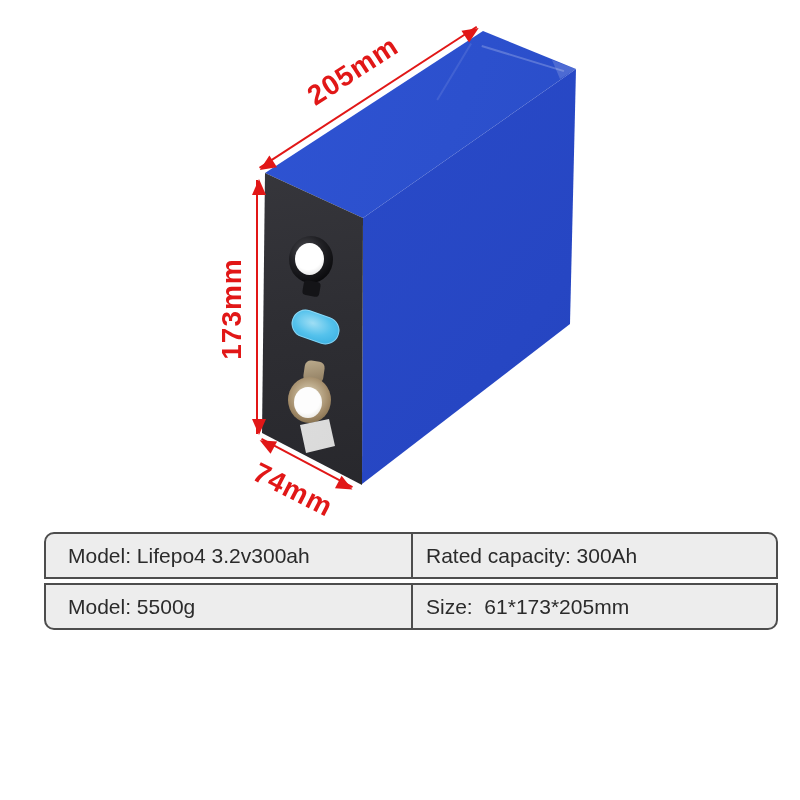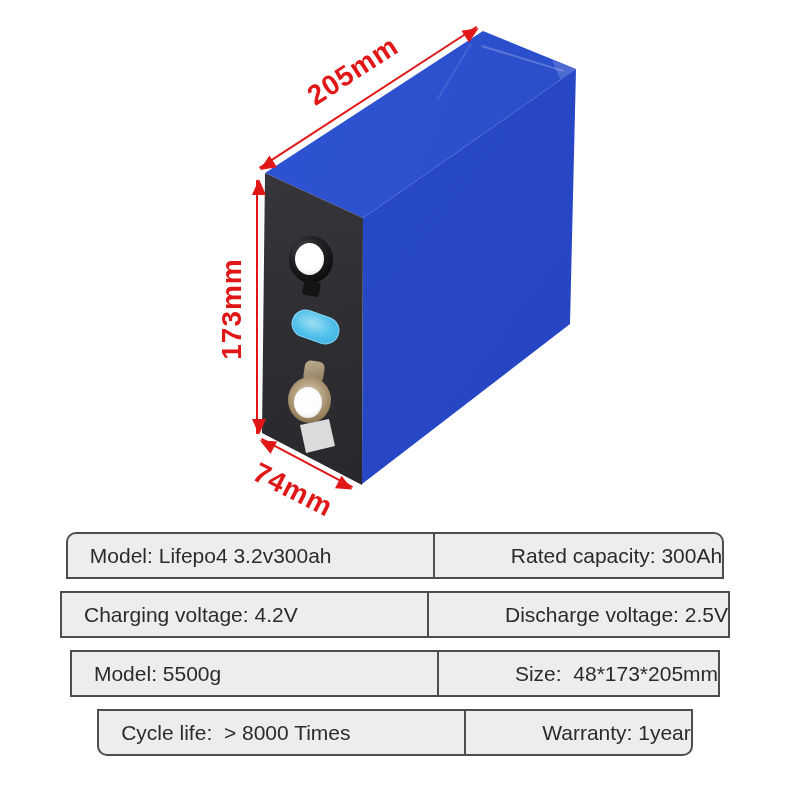--- a/index.html
+++ b/index.html
@@ -68,29 +68,29 @@
   .dim-label{position:absolute;color:var(--dimension-red,#e11717);font-size:28px;font-weight:700;
     text-align:center;height:36px;line-height:36px;letter-spacing:1px;}
   .lbl-205{left:288px;top:53px;width:130px;transform:rotate(-33deg);}
   .lbl-173{left:162px;top:291px;width:140px;transform:rotate(-90deg);}
   .lbl-74{left:228px;top:472px;width:130px;transform:rotate(27deg);}
   .ln-205{left:259px;top:167px;width:259px;transform:rotate(-33deg);}
   .ln-173{left:256px;top:180px;height:254px;}
   .ln-74{left:262px;top:438px;width:103px;transform:rotate(28deg);}
 
   
-  .spec-table{position:absolute;left:28px;top:532px;width:734px;display:flex;flex-direction:column;gap:12px;align-items:center;}
+  .spec-table{position:absolute;left:44px;top:532px;width:734px;display:flex;flex-direction:column;gap:4px;}
   .spec-row{position:relative;box-sizing:border-box;height:47px;display:flex;align-items:center;
     background:var(--table-row-bg,#ededed);border:2px solid var(--table-border,#4d4d4d);}
   .spec-row:first-child{border-radius:10px 10px 0 0;}
   .spec-row:last-child{border-radius:0 0 10px 10px;}
   .spec-divider{position:absolute;left:365px;top:-1px;bottom:-1px;width:2px;background:var(--table-border,#4d4d4d);}
   .spec-cell{color:var(--table-text,#2b2b2b);font-size:21px;white-space:pre-wrap;line-height:43px;}
   .cell-left{width:365px;box-sizing:border-box;padding-left:22px;}
-  .cell-right{flex:1;box-sizing:border-box;padding-left:44px;margin-left:34px;}
+  .cell-right{flex:1;box-sizing:border-box;padding-left:15px;}
 </style>
 </head>
 <body>
 
 <div class="stage">
 
   <div class="layer">
     <div class="face face-top"></div>
     <div class="face face-side"></div>
     <div class="face face-front"></div>
@@ -123,29 +123,19 @@
     <div class="dim-label lbl-74">74mm</div>
   </div>
 
   <div class="spec-table">
     <div class="spec-row">
       <div class="spec-cell cell-left">Model: Lifepo4 3.2v300ah</div>
       <div class="spec-divider"></div>
       <div class="spec-cell cell-right">Rated capacity: 300Ah</div>
     </div>
     <div class="spec-row">
-      <div class="spec-cell cell-left">Charging voltage: 4.2V</div>
-      <div class="spec-divider"></div>
-      <div class="spec-cell cell-right">Discharge voltage: 2.5V</div>
-    </div>
-    <div class="spec-row">
       <div class="spec-cell cell-left">Model: 5500g</div>
       <div class="spec-divider"></div>
-      <div class="spec-cell cell-right">Size:  48*173*205mm</div>
-    </div>
-    <div class="spec-row">
-      <div class="spec-cell cell-left">Cycle life:  &gt; 8000 Times</div>
-      <div class="spec-divider"></div>
-      <div class="spec-cell cell-right">Warranty: 1year</div>
+      <div class="spec-cell cell-right">Size:  61*173*205mm</div>
     </div>
   </div>
 
 </div>
 
 </body></html>

